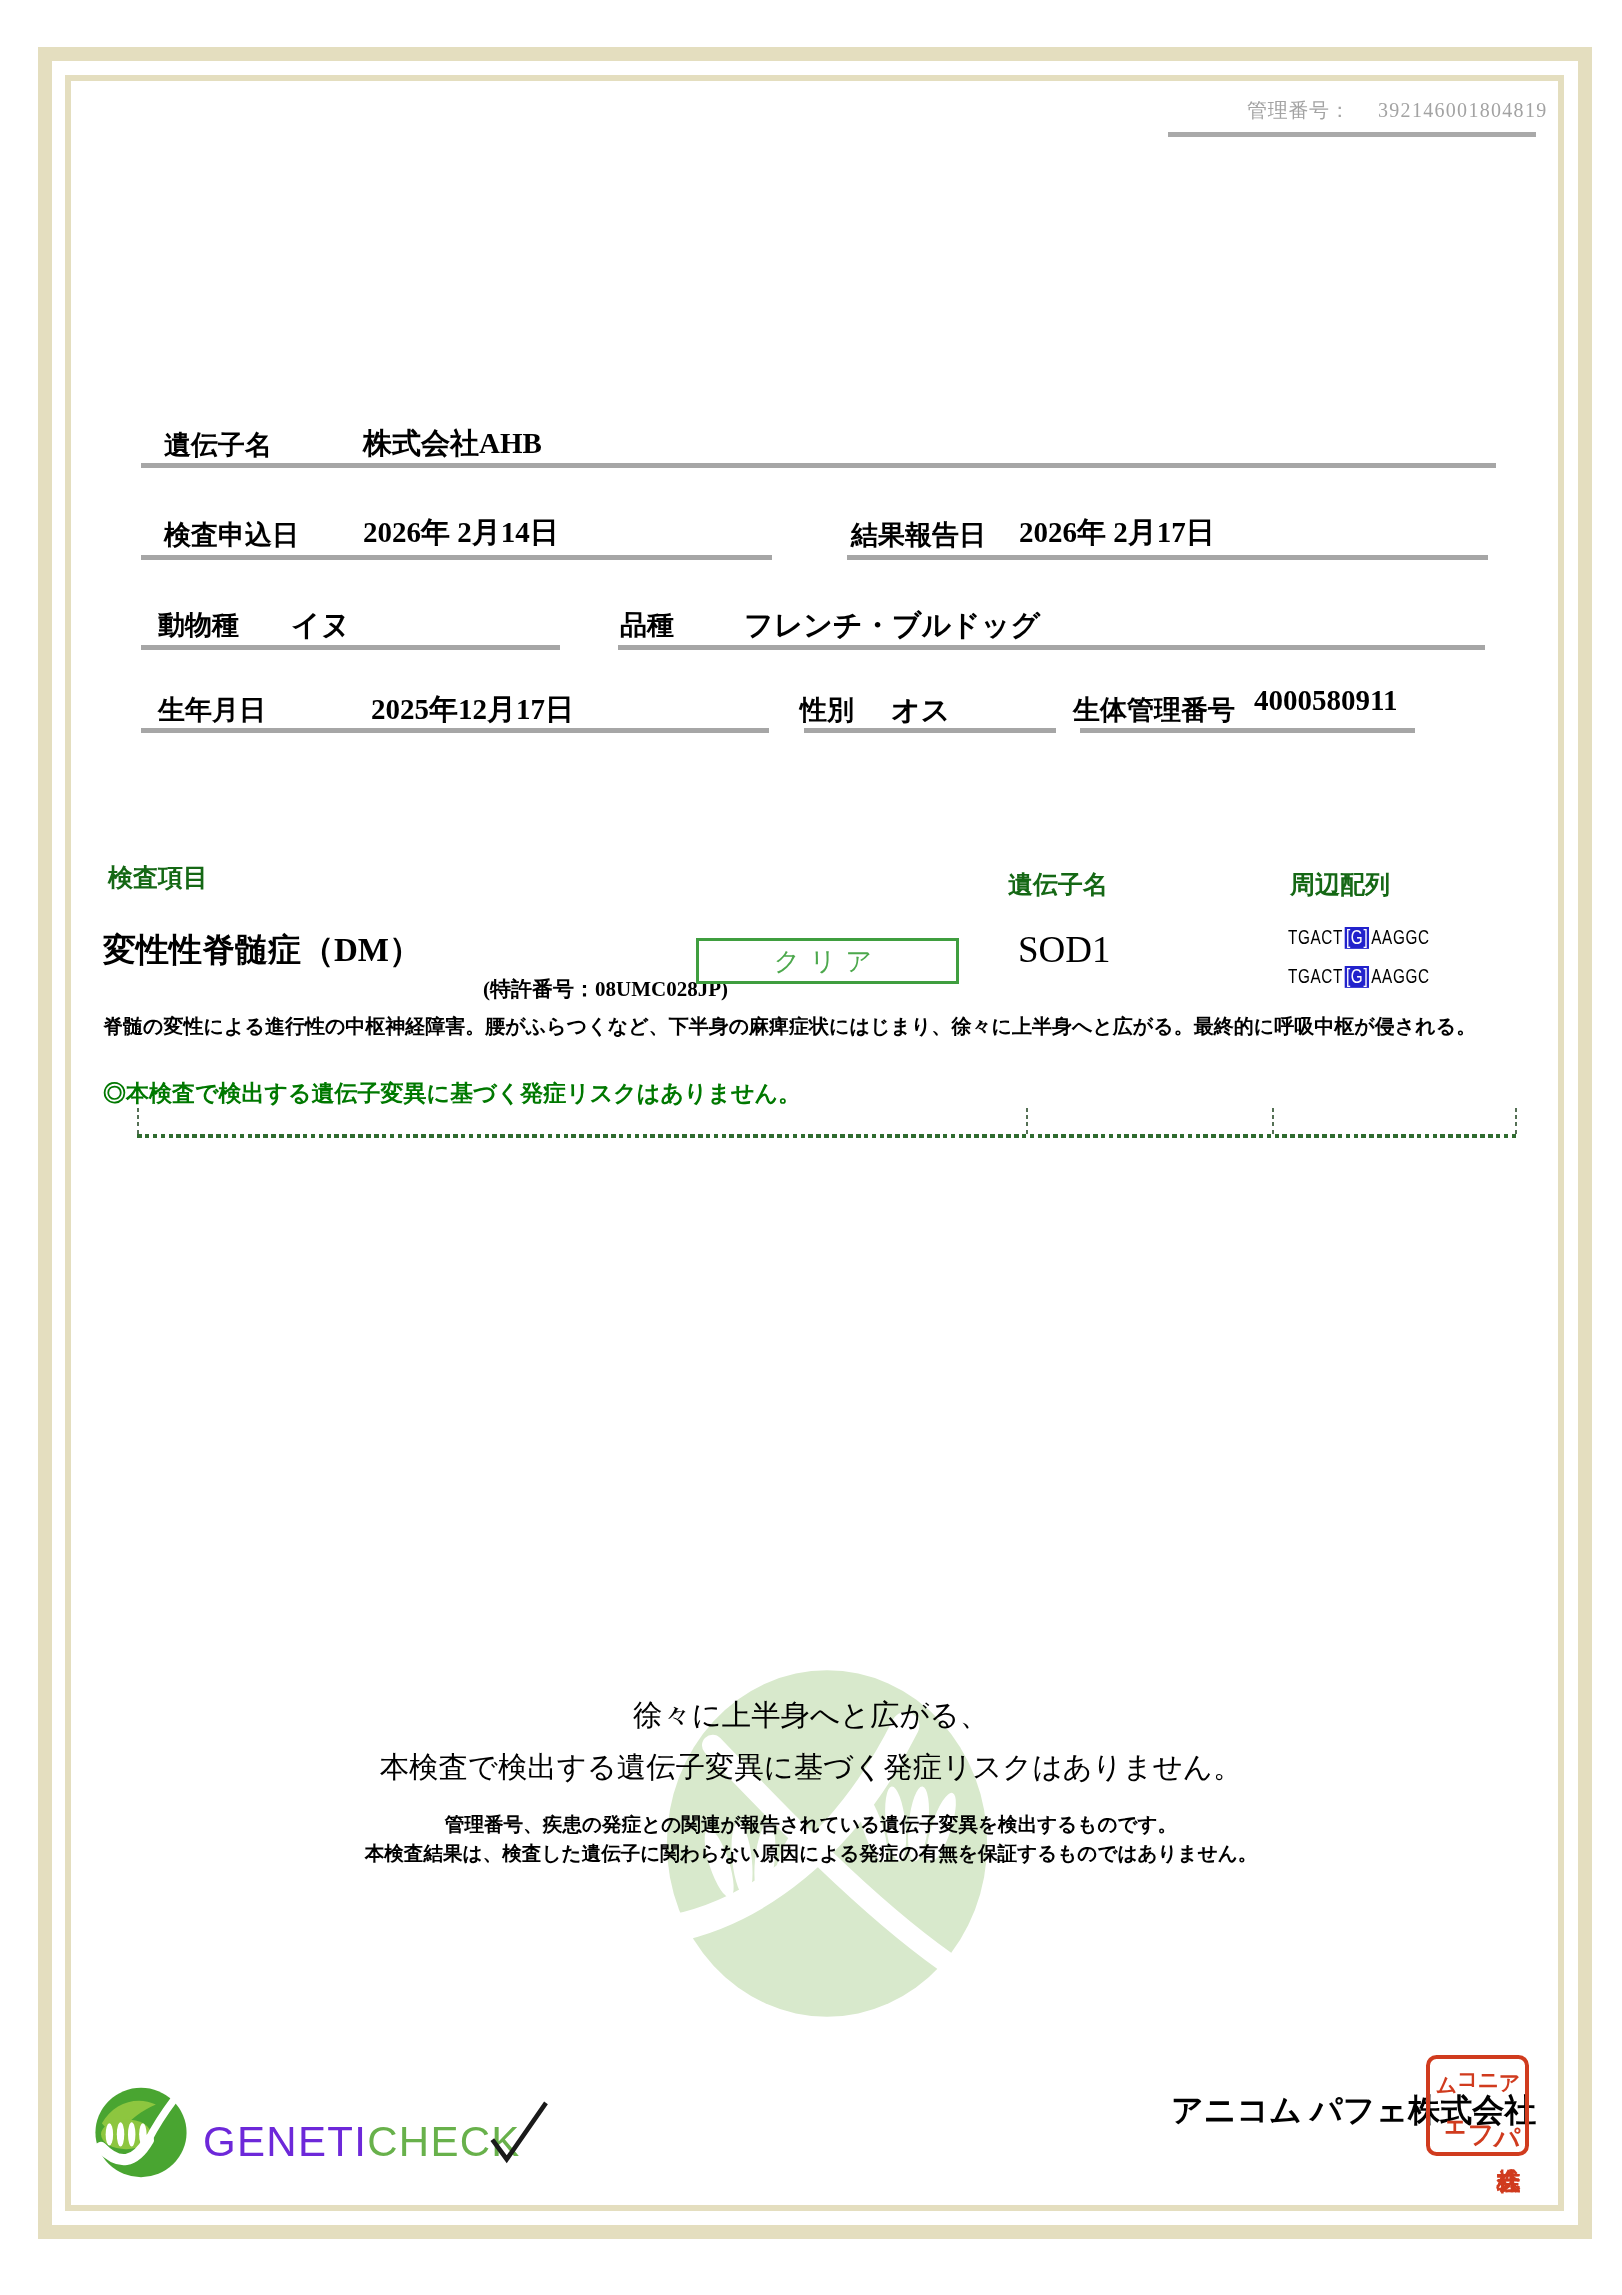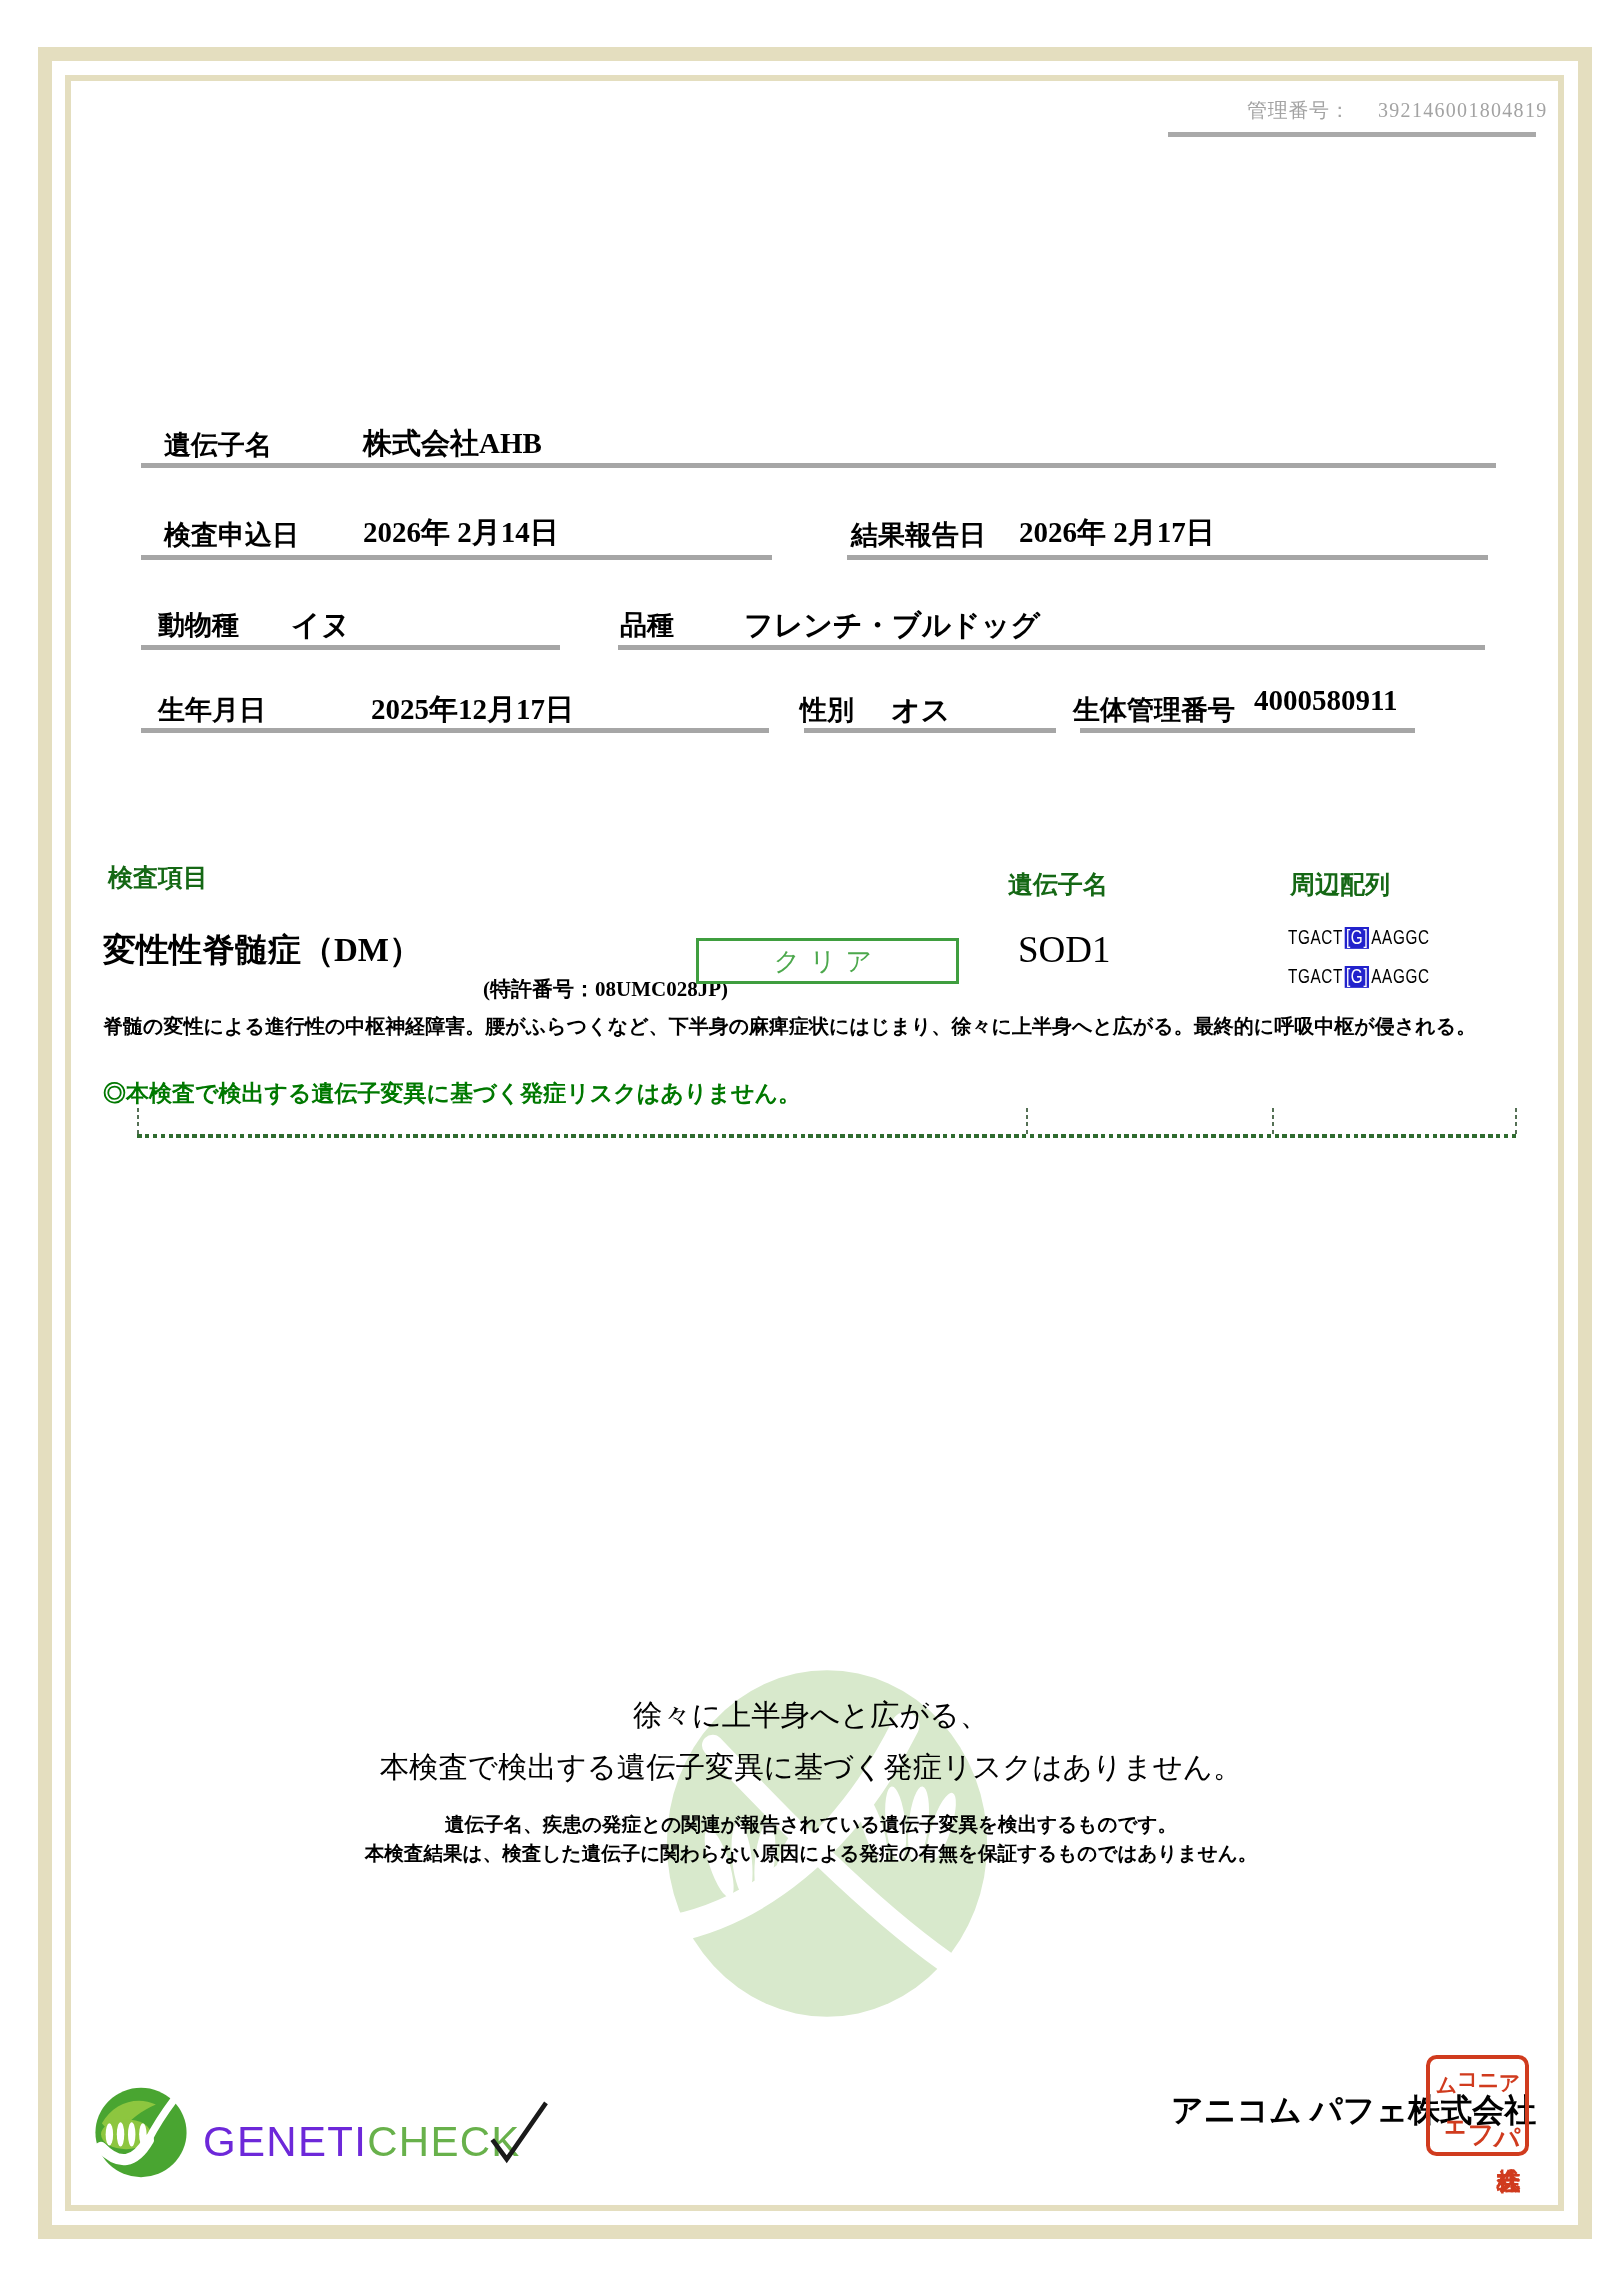--- a/index.html
+++ b/index.html
@@ -170,21 +170,21 @@
       <ellipse cx="76" cy="120" rx="6" ry="22" transform="rotate(18 76 120)"></ellipse>
       <ellipse cx="128" cy="98" rx="6" ry="22" transform="rotate(-18 128 98)"></ellipse>
       <ellipse cx="142" cy="96" rx="6" ry="23" transform="rotate(-6 142 96)"></ellipse>
       <ellipse cx="156" cy="96" rx="6" ry="23" transform="rotate(6 156 96)"></ellipse>
       <ellipse cx="170" cy="98" rx="6" ry="22" transform="rotate(18 170 98)"></ellipse>
     </g>
   </svg>
 
   <div class="sum1">徐々に上半身へと広がる、</div>
   <div class="sum2">本検査で検出する遺伝子変異に基づく発症リスクはありません。</div>
-  <div class="disc1">遺伝子名、疾患の発症との関連が報告されている遺伝子変異を検出するものです。</div>
+  <div class="disc1">管理番号、疾患の発症との関連が報告されている遺伝子変異を検出するものです。</div>
   <div class="disc2">本検査結果は、検査した遺伝子に関わらない原因による発症の有無を保証するものではありません。</div>
 
   <svg class="logo-mark" viewBox="0 0 100 100" aria-hidden="true">
     <ellipse cx="50" cy="50" rx="49" ry="48" fill="#49a531"></ellipse>
     <path d="M8,40 C20,18 46,10 66,20 C52,26 36,36 28,52 C20,50 12,46 8,40 Z" fill="#8dc63f"></path>
     <ellipse cx="34" cy="52" rx="27" ry="16" fill="#8dc63f"></ellipse>
     <g fill="#ffffff">
       <ellipse cx="16" cy="52" rx="4" ry="12"></ellipse>
       <ellipse cx="28" cy="52" rx="4" ry="13"></ellipse>
       <ellipse cx="40" cy="52" rx="4" ry="13"></ellipse>

